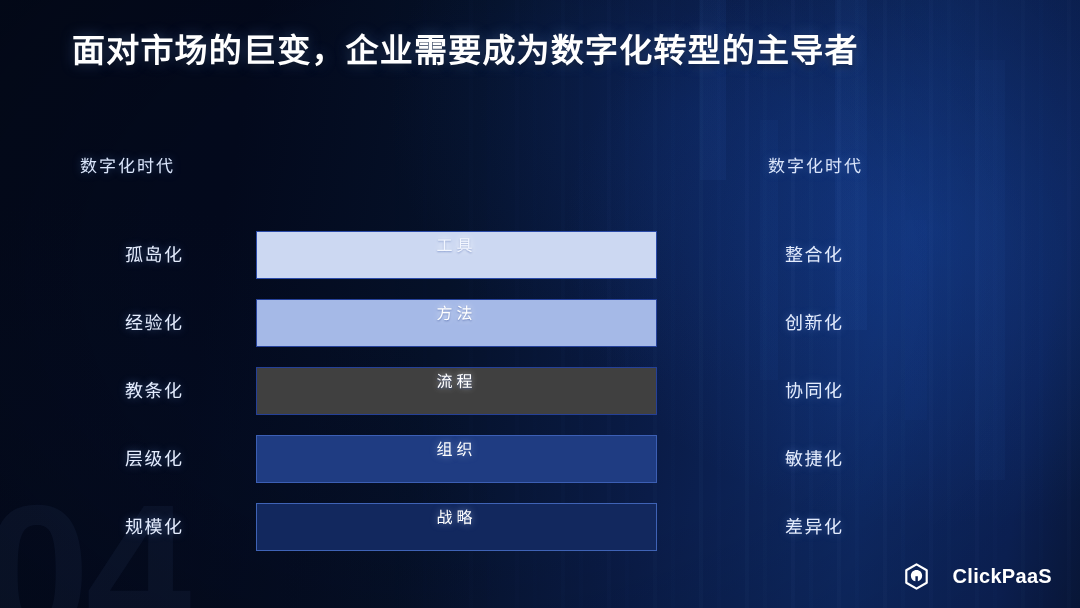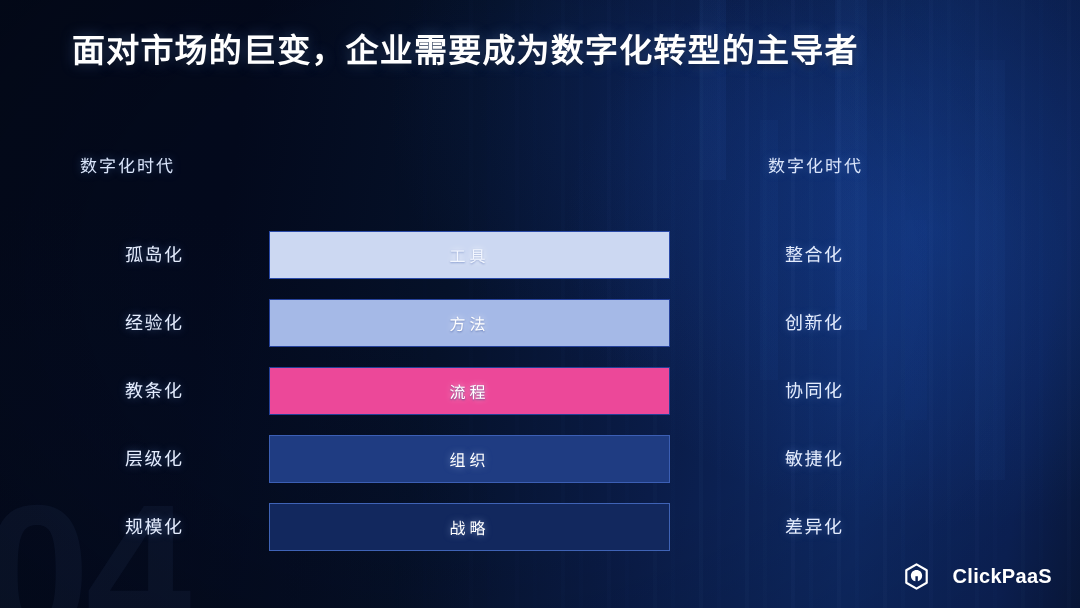--- a/index.html
+++ b/index.html
@@ -151,36 +151,35 @@
     color: #e4ecfd;
     letter-spacing: 1.5px;
     text-shadow: 0 0 9px rgba(120,170,255,0.4);
     white-space: nowrap;
   }
   .side-label.left  { left: 85px; margin-left: 40px; }
   .side-label.right { left: 785px; }
 
   .bar {
     position: absolute;
-    left: 269px;
+    left: 256px;
     width: 401px;
     height: 48px;
     box-sizing: border-box;
     display: flex;
-    align-items: center;
     justify-content: center;
     font-size: 16px;
     letter-spacing: 4px;
     font-family: "Liberation Serif", "DejaVu Serif", serif;
   }
   .bar span { display: inline-block; }
 
   .bar.b1 { background:#ccd8f2; border:1px solid #2a4aa8; color:#f3f7ff; text-shadow:0 0 6px rgba(255,255,255,0.9), 0 1px 2px rgba(60,90,170,0.65); }
   .bar.b2 { background:#a5b9e7; border:1px solid #26429b; color:#ffffff; text-shadow:0 0 6px rgba(255,255,255,0.75), 0 1px 2px rgba(40,70,150,0.7); }
-  .bar.b3 { background:#ec4899; border:1px solid #254097; color:#ffffff; text-shadow:0 0 6px rgba(255,255,255,0.6), 0 1px 2px rgba(25,50,120,0.7); }
+  .bar.b3 { background:#404040; border:1px solid #254097; color:#ffffff; text-shadow:0 0 6px rgba(255,255,255,0.6), 0 1px 2px rgba(25,50,120,0.7); }
   .bar.b4 { background:#1f3c82; border:1px solid #3c5fb4; color:#ffffff; text-shadow:0 0 7px rgba(190,215,255,0.55); }
   .bar.b5 { background:#12285e; border:1px solid #3f63b6; color:#ffffff; text-shadow:0 0 7px rgba(190,215,255,0.55); }
 
   
   .logo {
     position: absolute;
     right: 28px;
     bottom: 18px;
     display: flex;
     align-items: center;

